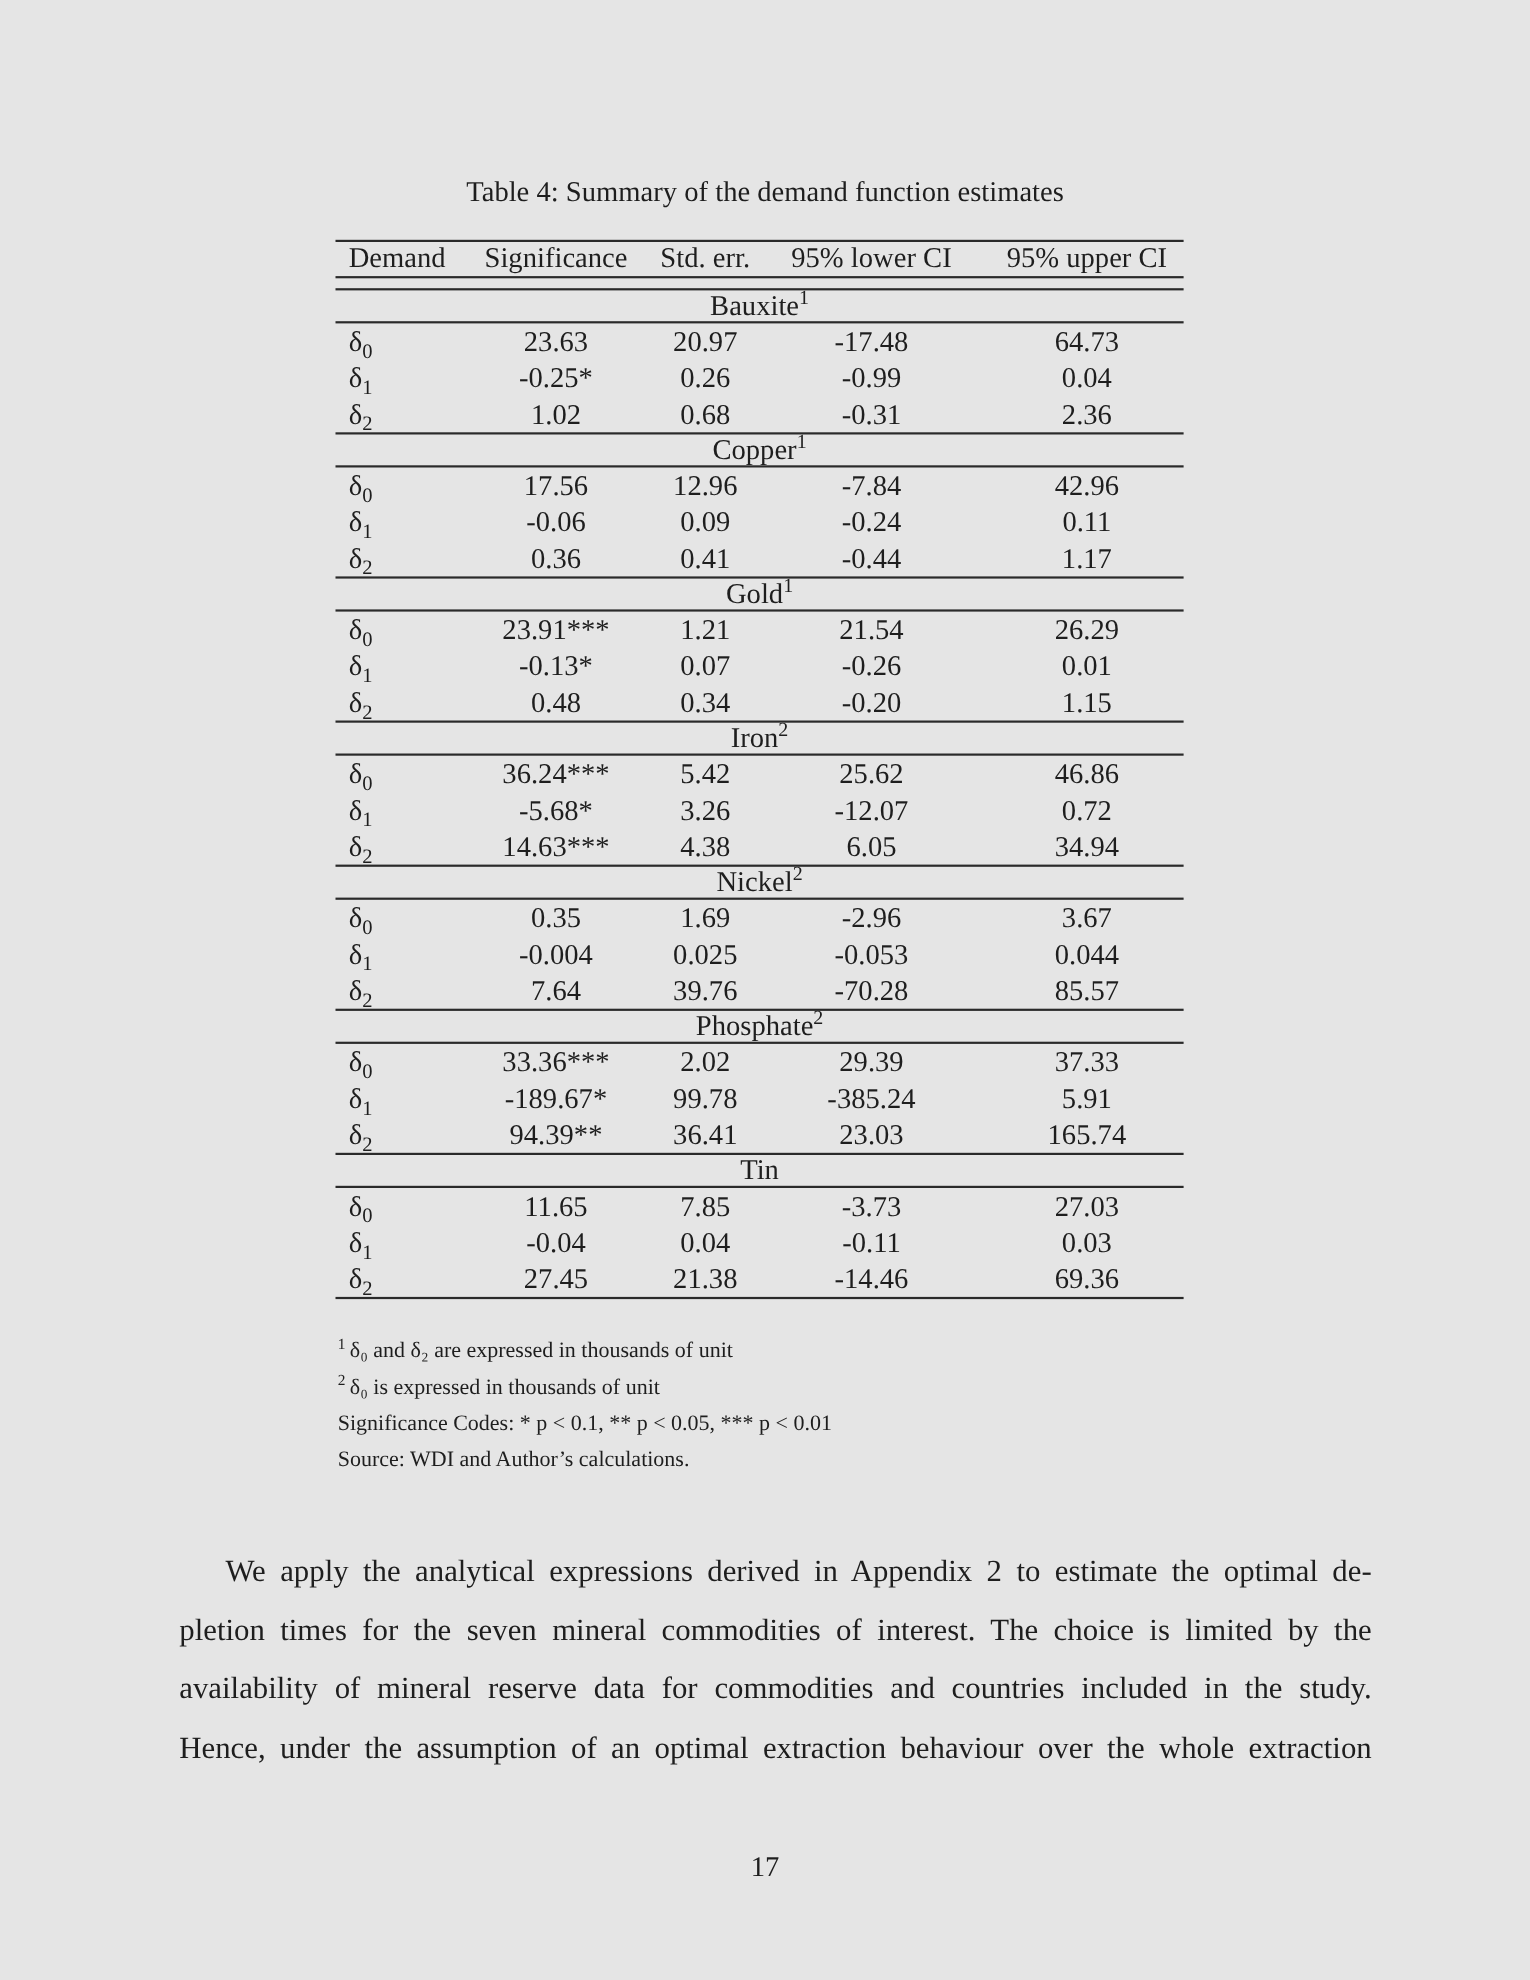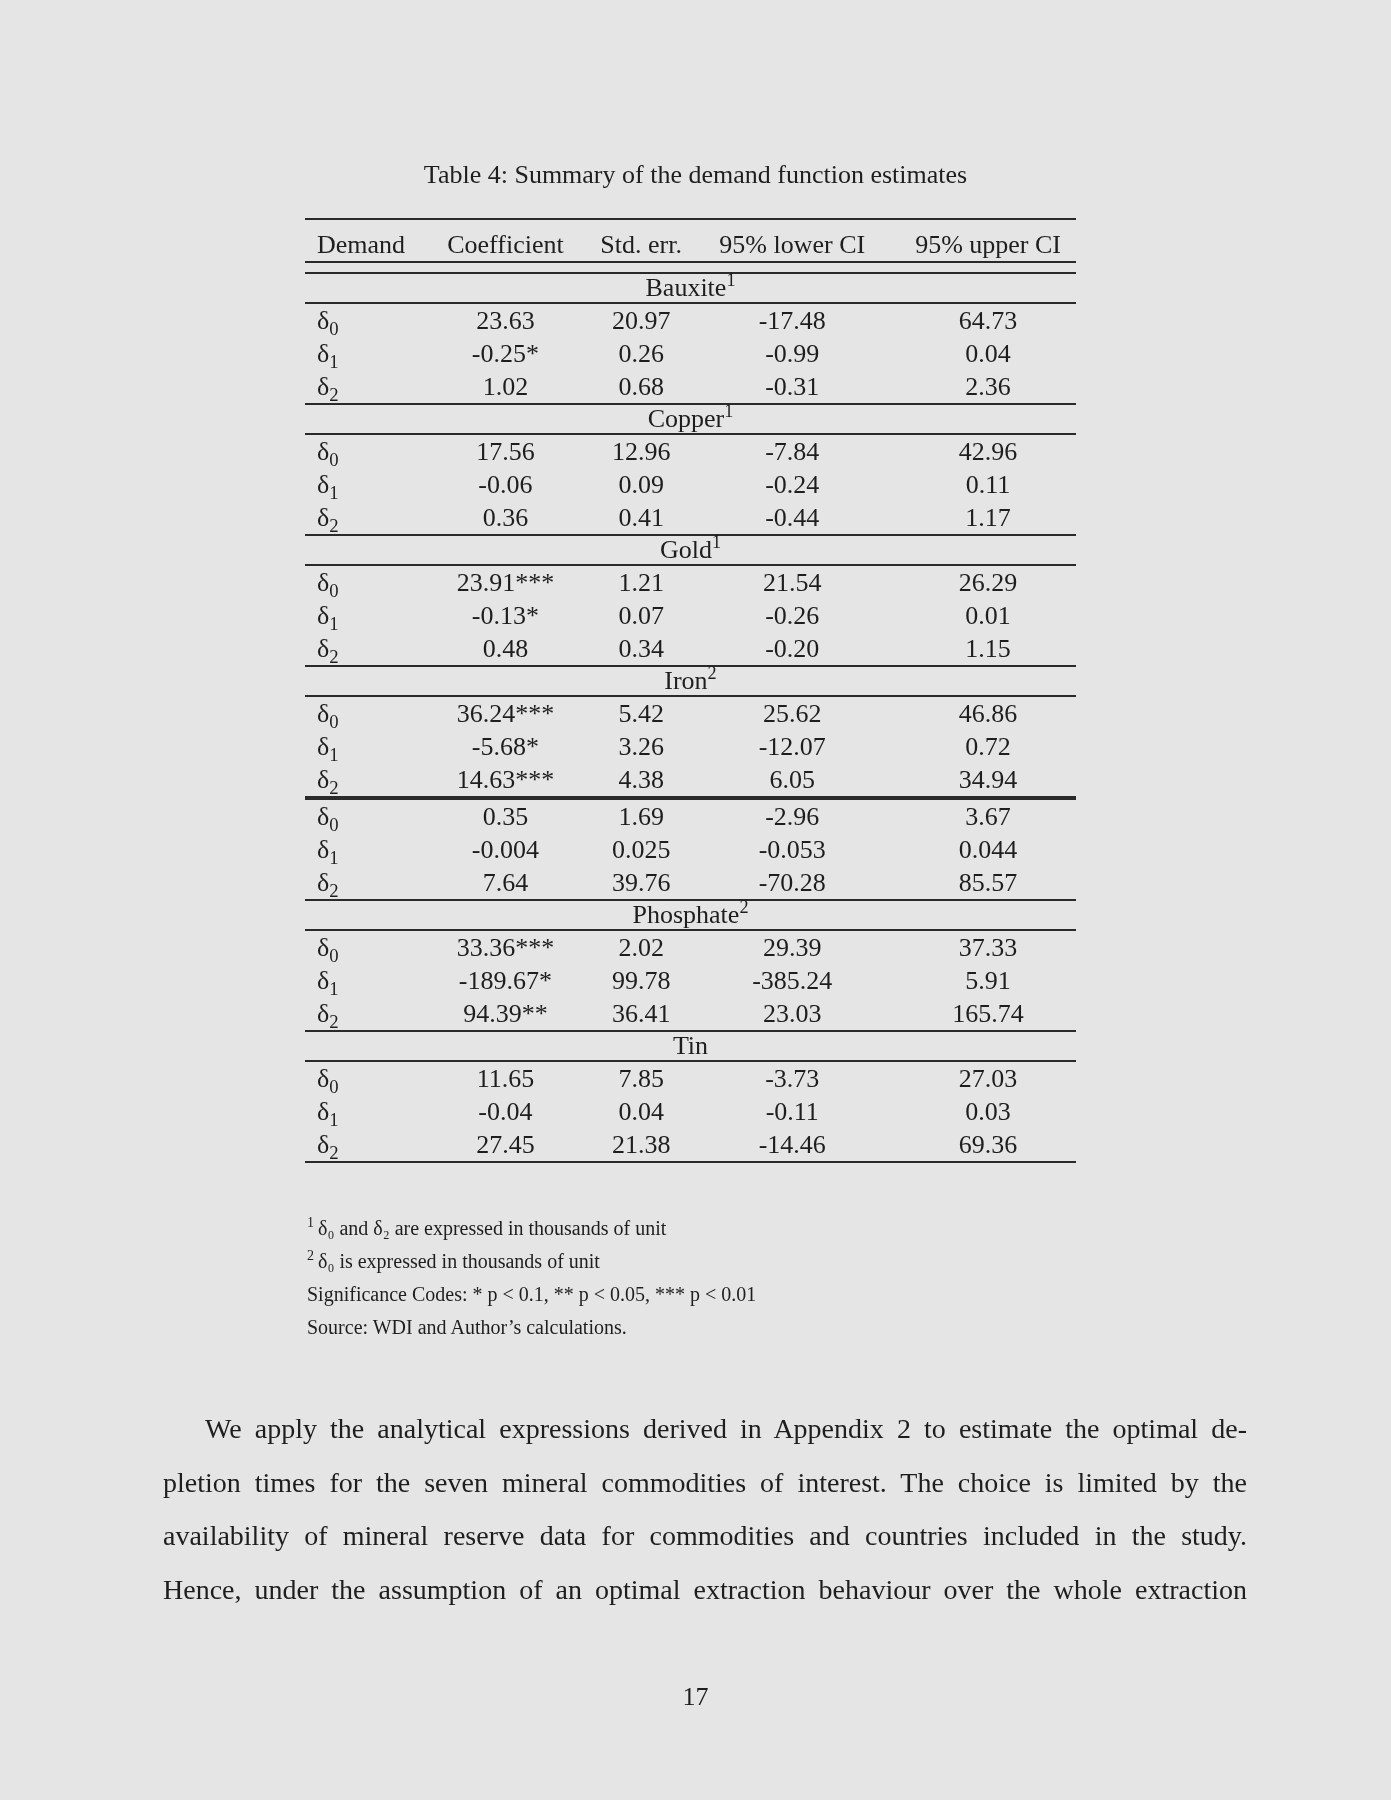--- a/index.html
+++ b/index.html
@@ -12,21 +12,21 @@
   .sheet{position:relative;width:1391px;height:1800px;background:#e5e5e5;overflow:hidden;}
 
   
   .caption{position:absolute;top:160px;left:0;width:100%;text-align:center;font-size:26px;}
 
   
   .tablewrap{position:absolute;left:305px;top:218px;width:771px;}
   .rule{height:2px;background:#2a2a2a;}
   .gap{height:9px;}
   .grid{display:grid;grid-template-columns:14% 24% 11.2% 28% 22.8%;align-items:baseline;}
-  .hrow{font-size:26px;line-height:26px;padding:12px 0 3px 0;}
+  .hrow{font-size:26px;line-height:26px;padding:2px 0 3px 0;}
   .hrow .c1{text-align:left;padding-left:12px;}
   .hrow .cc{text-align:center;}
   .secname{text-align:center;font-size:26px;line-height:28px;height:28px;}
   .drow{font-size:26px;line-height:33px;height:33px;font-family:Liberation Serif, serif;}
   .drow .c1{text-align:left;padding-left:12px;}
   .drow .cc{text-align:center;}
   sub{font-size:0.72em;line-height:0;}
   sup{font-size:0.7em;line-height:0;}
 
   
@@ -45,21 +45,21 @@
 <body>
 
 <div class="sheet">
 
   <div class="caption">Table 4: Summary of the demand function estimates</div>
 
   <div class="tablewrap" id="tbl">
       <div class="rule"></div>
       <div class="grid hrow">
         <div class="c1">Demand</div>
-        <div class="cc">Coefficient</div>
+        <div class="cc">Significance</div>
         <div class="cc">Std. err.</div>
         <div class="cc">95% lower CI</div>
         <div class="cc">95% upper CI</div>
       </div>
       <div class="rule"></div>
       <div class="gap"></div>
       <div class="rule"></div>
       <div class="secname"><span>Bauxite</span><sup>1</sup></div>
       <div class="rule"></div>
       <div class="grid drow">
@@ -149,20 +149,21 @@
         <div class="cc">0.72</div>
       </div>
       <div class="grid drow">
         <div class="c1"><span>δ</span><sub>2</sub></div>
         <div class="cc">14.63***</div>
         <div class="cc">4.38</div>
         <div class="cc">6.05</div>
         <div class="cc">34.94</div>
       </div>
       <div class="rule"></div>
+      <div class="secname"><span>Nickel</span><sup>2</sup></div>
       <div class="rule"></div>
       <div class="grid drow">
         <div class="c1"><span>δ</span><sub>0</sub></div>
         <div class="cc">0.35</div>
         <div class="cc">1.69</div>
         <div class="cc">-2.96</div>
         <div class="cc">3.67</div>
       </div>
       <div class="grid drow">
         <div class="c1"><span>δ</span><sub>1</sub></div>

